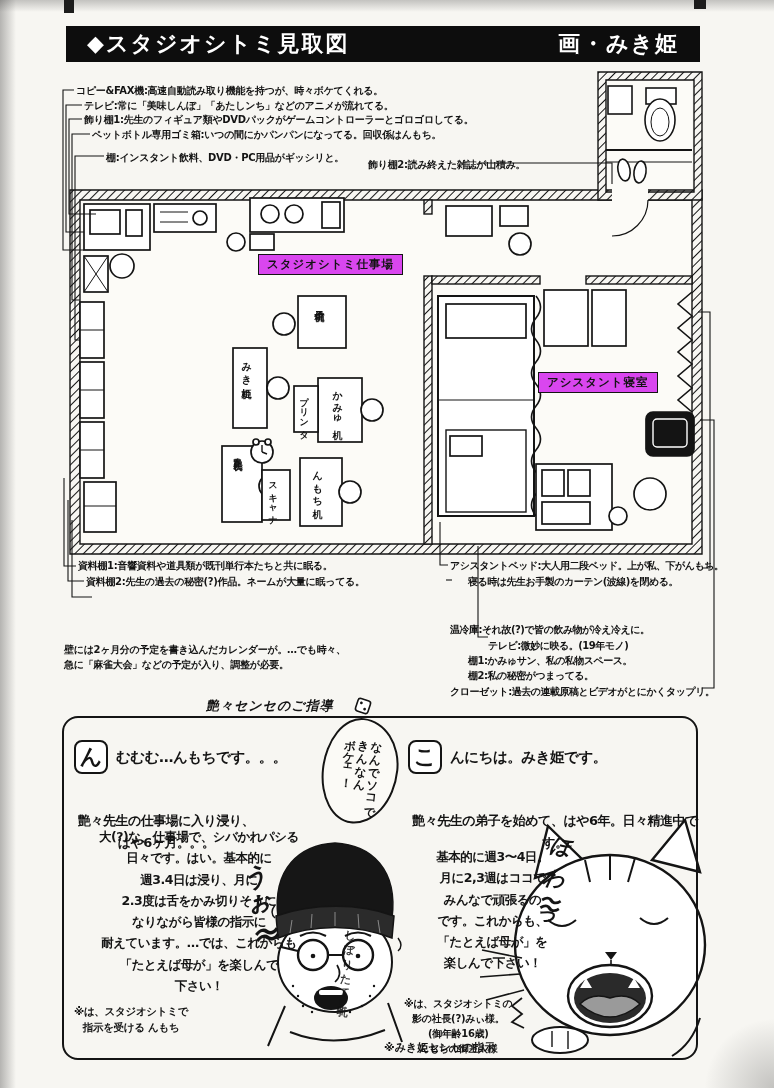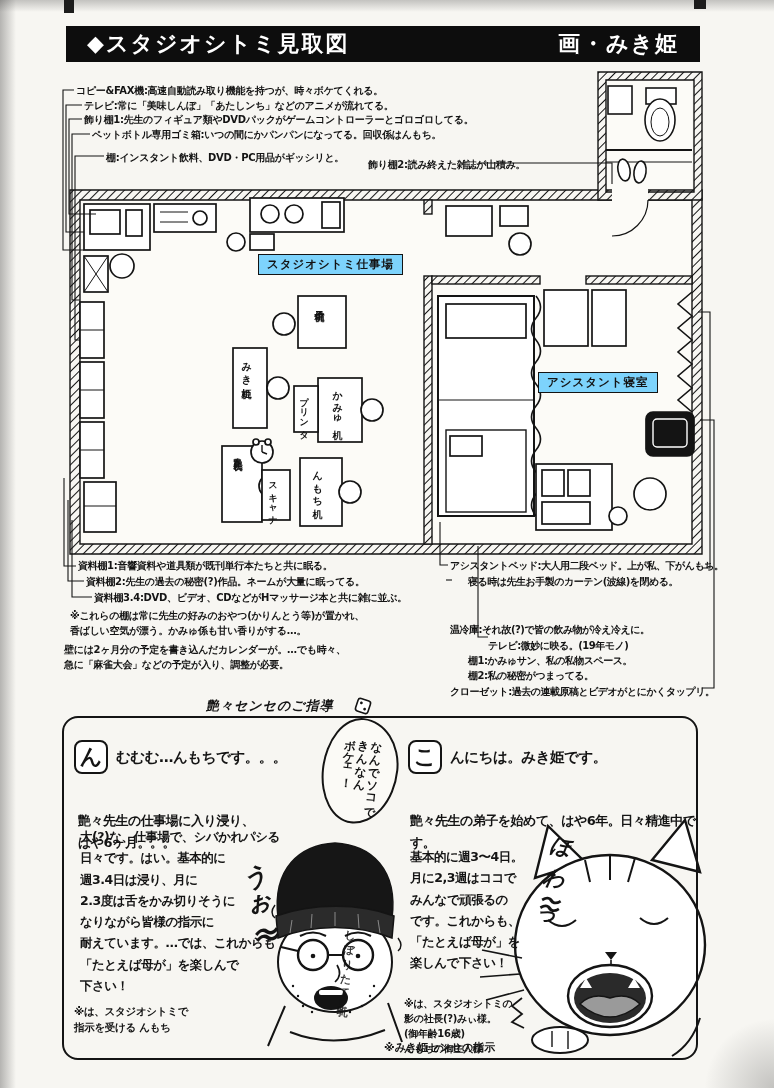--- a/index.html
+++ b/index.html
@@ -7,33 +7,33 @@
         font-family:"DejaVu Sans",sans-serif;color:#141414;overflow:hidden;}
   .page *{box-sizing:border-box;}
   svg{display:block;}
   .plan-svg{position:absolute;left:0;top:0;z-index:1;pointer-events:none;}
   .titlebar{position:absolute;left:66px;top:26px;width:634px;height:36px;background:#0d0d0d;
             color:#fff;display:flex;align-items:center;justify-content:space-between;
             padding:0 21px;font-weight:bold;font-size:22px;letter-spacing:2px;z-index:2;}
   .anno{position:absolute;font-size:10px;font-weight:600;letter-spacing:-0.3px;
         line-height:1.5;white-space:pre-line;z-index:2;}
   .anno-r{font-size:10px;letter-spacing:-0.5px;}
-  .roombox{position:absolute;border:1.5px solid #141414;background:#7dd3fc;padding:2px 8px;
+  .roombox{position:absolute;border:1.5px solid #141414;background:#d946ef;padding:2px 8px;
            font-size:11.5px;font-weight:700;letter-spacing:1px;z-index:2;}
   .vlabel{position:absolute;writing-mode:vertical-rl;font-size:10px;font-weight:700;
           letter-spacing:1px;line-height:1;z-index:2;}
   .vlabel.small{font-size:9px;}
   .comic-box{position:absolute;left:62px;top:716px;width:636px;height:344px;
              border:2.5px solid #141414;border-radius:16px;z-index:2;background:transparent;}
   .comic-header{position:absolute;left:206px;top:697px;font-size:13px;font-weight:700;
                 font-style:italic;letter-spacing:1px;z-index:3;display:flex;gap:21px;align-items:center;}
   .initial-box{position:absolute;width:34px;height:34px;border:2.5px solid #141414;border-radius:8px;
                display:flex;align-items:center;justify-content:center;font-size:22px;font-weight:800;
                background:#fff;z-index:3;}
-  .hand{position:absolute;white-space:pre-line;z-index:3;}
+  .hand{position:absolute;white-space:pre-line;z-index:3;text-align:center;}
   .intro1{font-size:14.5px;font-weight:800;letter-spacing:-0.5px;}
   .intro2{font-size:13px;font-weight:800;line-height:1.7;letter-spacing:-0.5px;margin-top:32px;}
   .bodytxt{font-size:12.5px;font-weight:600;line-height:1.7;letter-spacing:-0.5px;}
   .foot{font-size:10.5px;font-weight:600;line-height:1.5;letter-spacing:-0.3px;}
   .bubble{position:absolute;left:322px;top:718px;width:76px;height:106px;border:2px solid #141414;
           border-radius:48% 52% 55% 45%/52% 46% 54% 48%;background:#fbfaf6;z-index:4;
           display:flex;align-items:center;justify-content:center;transform:rotate(6deg);}
   .bubble-text{writing-mode:vertical-rl;font-size:11.5px;font-weight:800;line-height:1.15;
                white-space:pre-line;letter-spacing:0;}
   .vshout{position:absolute;writing-mode:vertical-rl;font-weight:800;white-space:pre-line;z-index:3;}
@@ -279,23 +279,20 @@
   <div class="vlabel" style="left:314px;top:302px;">予備机</div>
   <div class="vlabel" style="left:241px;top:355px;">みき姫机</div>
   <div class="vlabel" style="left:332px;top:384px;">かみゅ机</div>
   <div class="vlabel small" style="left:299px;top:390px;">プリンタ</div>
   <div class="vlabel small" style="left:233px;top:451px;">艶々先生机</div>
   <div class="vlabel small" style="left:268px;top:476px;">スキャナ</div>
   <div class="vlabel" style="left:312px;top:464px;">んもち机</div>
 
   <div class="anno" style="left:78px;top:558px;">資料棚1:音響資料や道具類が既刊単行本たちと共に眠る。</div>
   <div class="anno" style="left:86px;top:574px;">資料棚2:先生の過去の秘密(?)作品。ネームが大量に眠ってる。</div>
-  <div class="anno" style="left:94px;top:590px;">資料棚3.4:DVD、ビデオ、CDなどがHマッサージ本と共に雑に並ぶ。</div>
-  <div class="anno" style="left:70px;top:608px;">※これらの棚は常に先生の好みのおやつ(かりんとう等)が置かれ、
-香ばしい空気が漂う。かみゅ係も甘い香りがする…。</div>
   <div class="anno" style="left:64px;top:642px;">壁には2ヶ月分の予定を書き込んだカレンダーが。…でも時々、
 急に「麻雀大会」などの予定が入り、調整が必要。</div>
 
   <div class="anno anno-r" style="left:450px;top:558px;">アシスタントベッド:大人用二段ベッド。上が私、下がんもち。</div>
   <div class="anno anno-r" style="left:468px;top:574px;">寝る時は先生お手製のカーテン(波線)を閉める。</div>
   <div class="anno anno-r" style="left:450px;top:622px;">温冷庫:それ故(?)で皆の飲み物が冷え冷えに。</div>
   <div class="anno anno-r" style="left:488px;top:638px;">テレビ:微妙に映る。(19年モノ)</div>
   <div class="anno anno-r" style="left:468px;top:653px;">棚1:かみゅサン、私の私物スペース。</div>
   <div class="anno anno-r" style="left:468px;top:668px;">棚2:私の秘密がつまってる。</div>
   <div class="anno anno-r" style="left:450px;top:684px;">クローゼット:過去の連載原稿とビデオがとにかくタップリ。</div>

